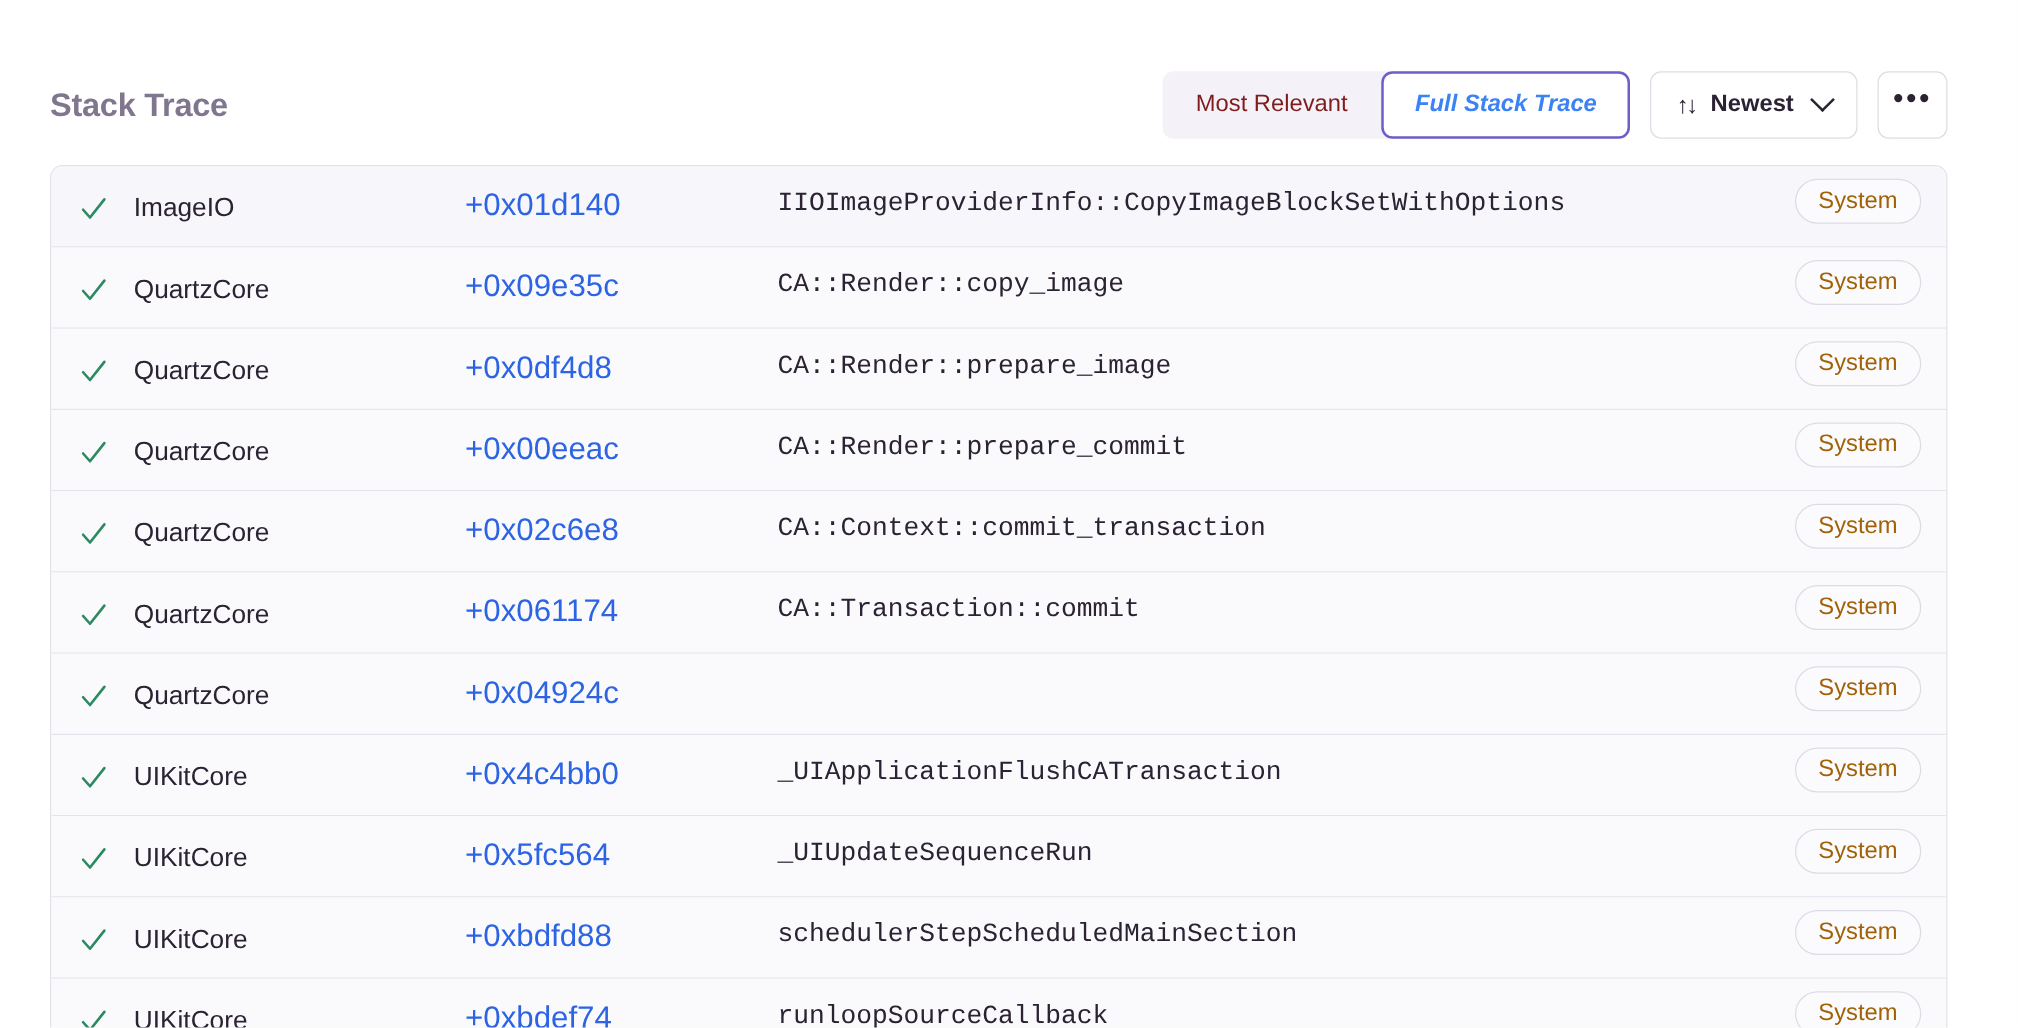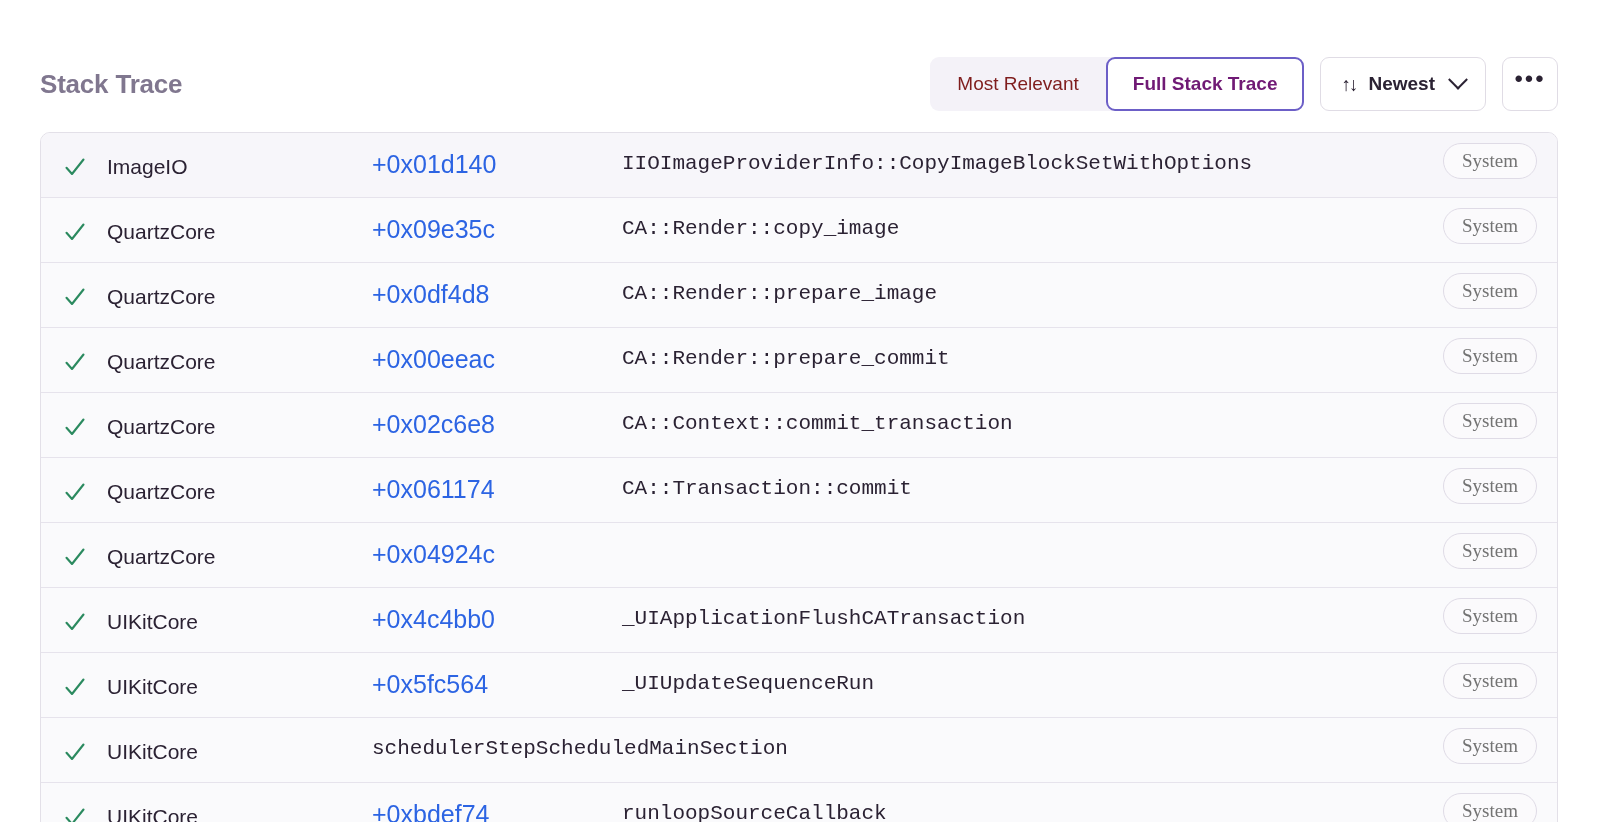--- a/index.html
+++ b/index.html
@@ -65,21 +65,22 @@
     background: transparent;
     cursor: pointer;
     white-space: nowrap;
     font-family: "Liberation Sans", sans-serif;
   }
 
   .segment.active {
     background: #ffffff;
     border: 2px solid #6c5fc7;
     font-weight: bold;
-    color: #701a75;
+    color: #3b82f6;
+    font-style: italic;
   }
 
   
   .sort-btn {
     height: 54px;
     display: flex;
     align-items: center;
     gap: 12px;
     padding: 0 20px;
     background: #ffffff;
@@ -201,23 +202,22 @@
   .badge {
     display: inline-flex;
     align-items: center;
     justify-content: center;
     height: 36px;
     padding: 0 18px;
     border: 1px solid #dfdbe6;
     border-radius: 18px;
     background: #fbfafc;
     font-size: 19px;
-    color: #737373;
-    white-space: nowrap;
-    font-family: Liberation Serif, serif;
+    color: #a16207;
+    white-space: nowrap;
   }
 </style>
 </head>
 <body>
 
 <div id="app">
 
   <div class="panel-header">
     <div class="panel-title">Stack Trace</div>
 
@@ -355,20 +355,21 @@
           <span class="badge">System</span>
         </div>
       </div>
       <div class="frame-row">
         <div class="cell-check">
           <svg class="check-icon" viewBox="0 0 24 24" fill="none">
             <path d="M3.5 12.8 L9 19 L20.5 4.5" stroke="#2b8a5f" stroke-width="2.1" stroke-linecap="round" stroke-linejoin="round"></path>
           </svg>
         </div>
         <div class="cell-package">UIKitCore</div>
+        <div class="cell-offset">+0xbdfd88</div>
         <div class="cell-function">schedulerStepScheduledMainSection</div>
         <div class="cell-badge">
           <span class="badge">System</span>
         </div>
       </div>
       <div class="frame-row">
         <div class="cell-check">
           <svg class="check-icon" viewBox="0 0 24 24" fill="none">
             <path d="M3.5 12.8 L9 19 L20.5 4.5" stroke="#2b8a5f" stroke-width="2.1" stroke-linecap="round" stroke-linejoin="round"></path>
           </svg>

